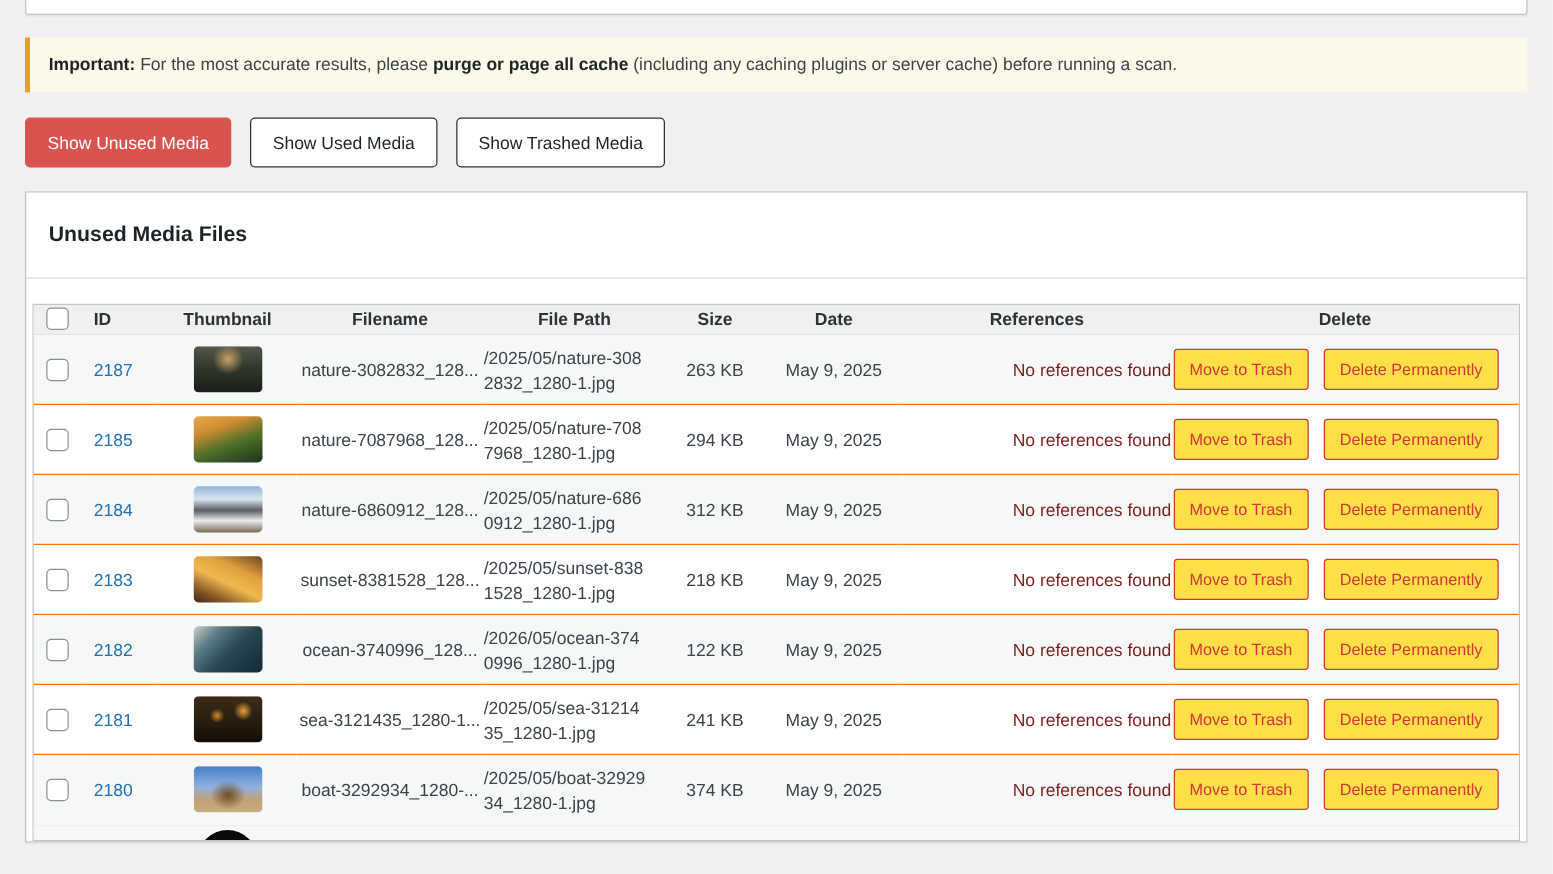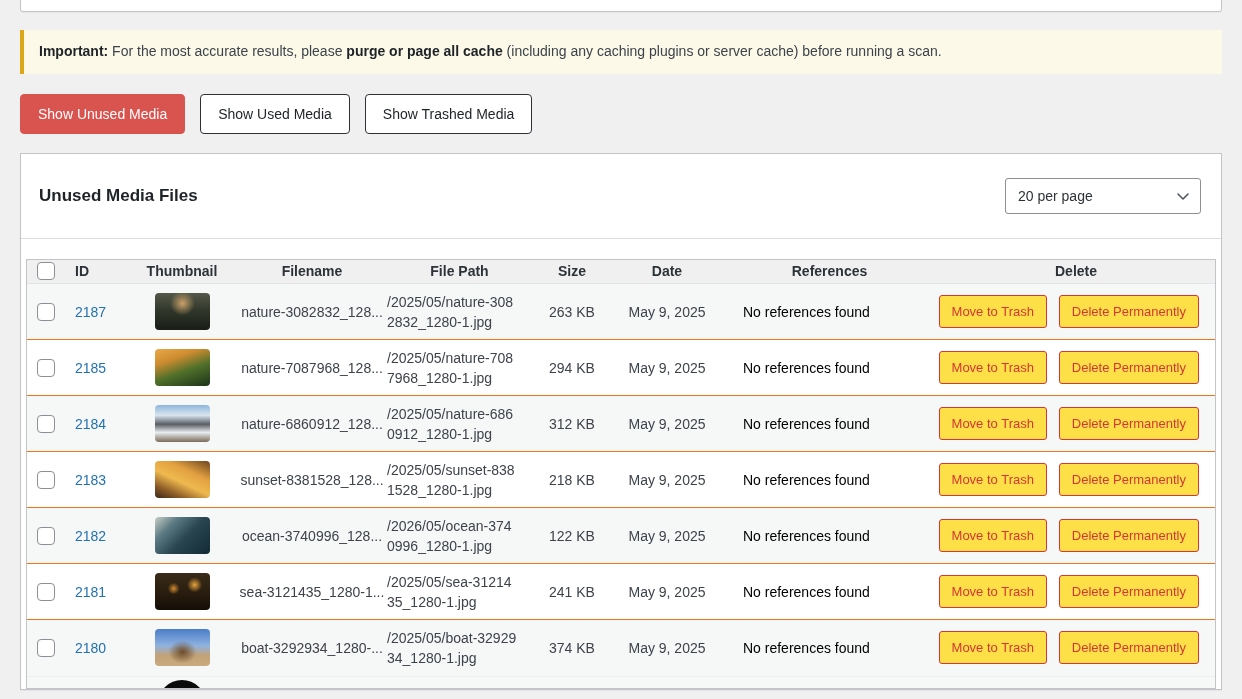--- a/index.html
+++ b/index.html
@@ -122,21 +122,21 @@
     padding: 0;
   }
   td.cell-id { text-align: left; padding-left: 10px; }
   td.cell-id a { color: #2271b1; text-decoration: none; }
   td.cell-path {
     text-align: left;
     word-break: break-all;
     line-height: 20px;
     padding-right: 14px;
   }
-  td.cell-refs { color: #000000; text-align: left; padding-left: 21px; }
+  td.cell-refs { color: #7f1d1d; text-align: right; padding-left: 21px; }
   td.cell-actions { text-align: right; padding-right: 16px; white-space: nowrap; }
   .thumb {
     width: 55px; height: 37px;
     border-radius: 4px;
     margin: 0 auto;
     display: block;
   }
   .wp-check {
     -webkit-appearance: none;
     appearance: none;
@@ -186,30 +186,20 @@
 
 <div class="filters">
   <button class="filter-btn active">Show Unused Media</button>
   <button class="filter-btn">Show Used Media</button>
   <button class="filter-btn">Show Trashed Media</button>
 </div>
 
 <div class="card">
   <div class="card-header">
     <h2 class="card-title">Unused Media Files</h2>
-    <div class="select-wrap">
-      <select class="per-page">
-        <option>20 per page</option>
-      </select>
-      <span class="chev">
-        <svg width="16" height="16" viewBox="0 0 16 16" fill="none">
-            <path d="M3 6l5 5 5-5" stroke="#50575e" stroke-width="1.6" stroke-linecap="round" stroke-linejoin="round"></path>
-          </svg>
-      </span>
-    </div>
   </div>
 
   <div class="table-area">
     <div class="table-frame">
       <table>
         <colgroup>
           <col style="width:38px">
             <col style="width:62px">
             <col style="width:110px">
           <col style="width:150px">

